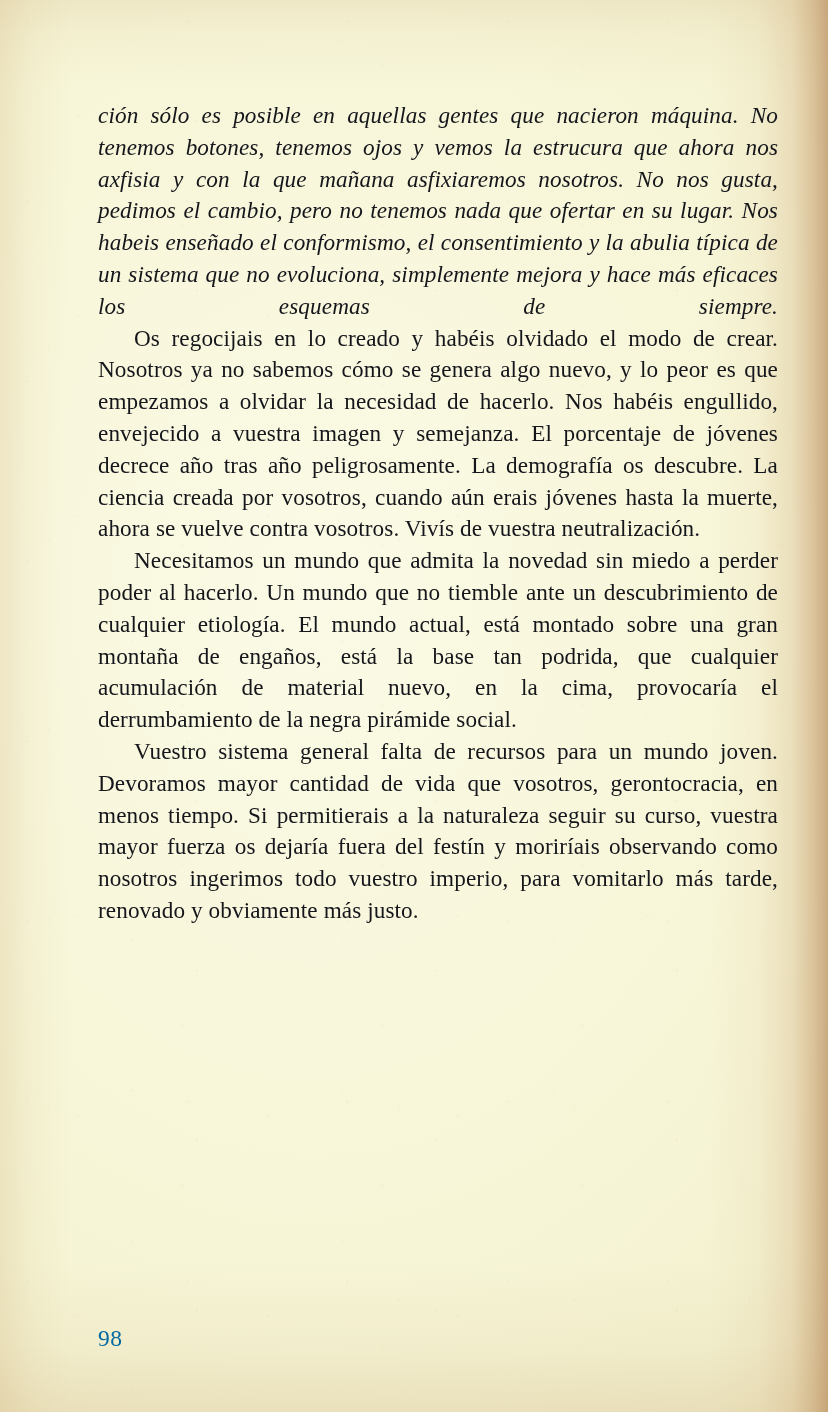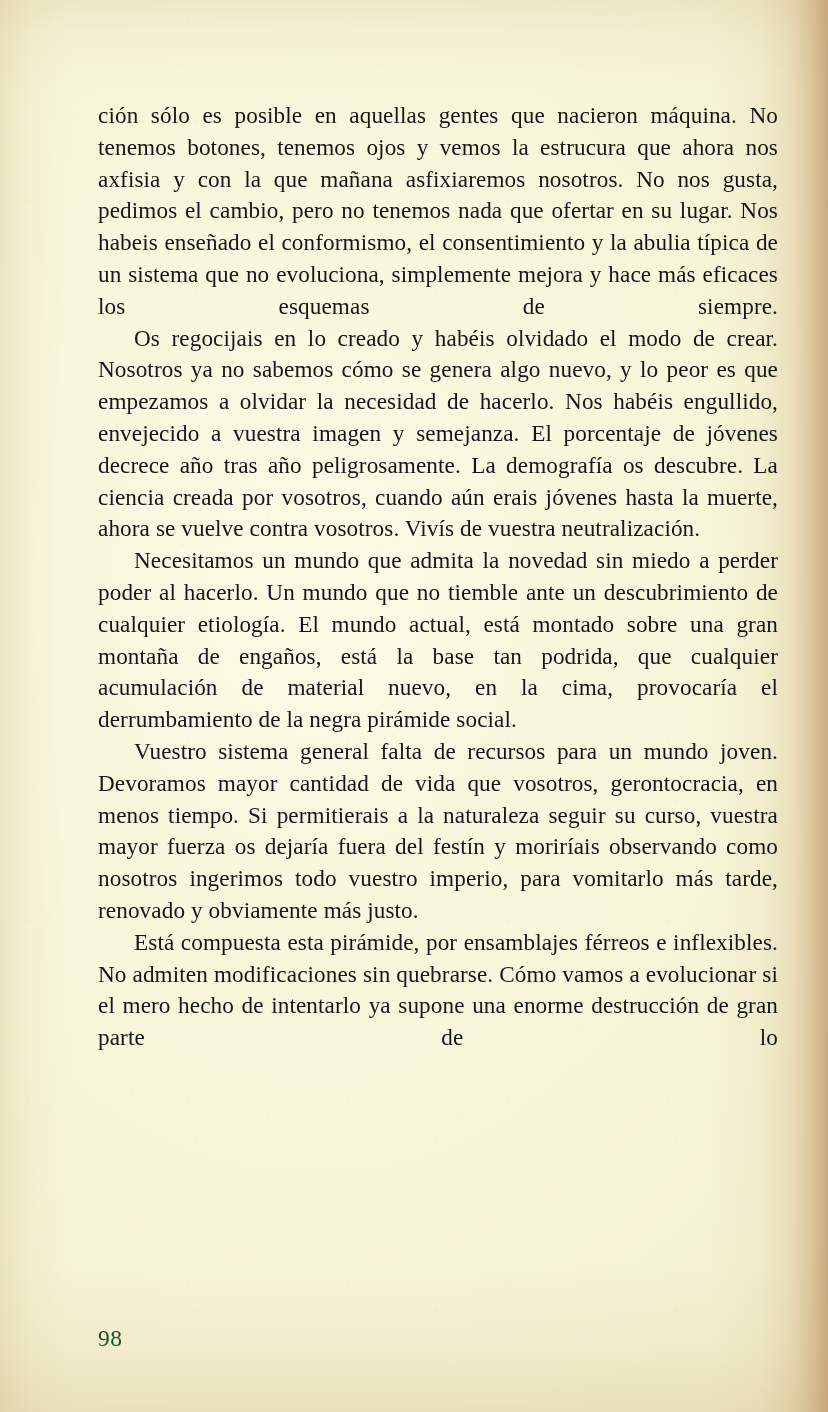--- a/index.html
+++ b/index.html
@@ -119,47 +119,47 @@
   }
 
   
   .para.continuation {
     text-indent: 0;
   }
 
   
   .para.full-justify {
     text-align-last: justify;
+    font-style: italic;
   }
 
   .folio {
     position: absolute;
     left: 98px;
     top: 1327px;
     font-size: 23.5px;
     line-height: 1;
-    color: #14532d;
+    color: #0369a1;
     letter-spacing: 0.4px;
   }
 </style>
 </head>
 <body>
 
 <div id="page">
 
   <div class="paper-base"></div>
   <div class="grain"></div>
   <div class="edge-top"></div>
   <div class="edge-left"></div>
   <div class="edge-bottom"></div>
   <div class="edge-right"></div>
 
   <div class="text-block">
     <p class="para continuation full-justify">ción sólo es posible en aquellas gentes que nacieron máquina. No tenemos botones, tenemos ojos y vemos la estrucura que ahora nos axfisia y con la que mañana asfixiaremos nosotros. No nos gusta, pedimos el cambio, pero no tenemos nada que ofertar en su lugar. Nos habeis enseñado el conformismo, el consentimiento y la abulia típica de un sistema que no evoluciona, simplemente mejora y hace más eficaces los esquemas de siempre.</p>
     <p class="para">Os regocijais en lo creado y habéis olvidado el modo de crear. Nosotros ya no sabemos cómo se genera algo nuevo, y lo peor es que empezamos a olvidar la necesidad de hacerlo. Nos habéis engullido, envejecido a vuestra imagen y semejanza. El porcentaje de jóvenes decrece año tras año peligrosamente. La demografía os descubre. La ciencia creada por vosotros, cuando aún erais jóvenes hasta la muerte, ahora se vuelve contra vosotros. Vivís de vuestra neutralización.</p>
     <p class="para">Necesitamos un mundo que admita la novedad sin miedo a perder poder al hacerlo. Un mundo que no tiemble ante un descubrimiento de cualquier etiología. El mundo actual, está montado sobre una gran montaña de engaños, está la base tan podrida, que cualquier acumulación de material nuevo, en la cima, provocaría el derrumbamiento de la negra pirámide social.</p>
     <p class="para">Vuestro sistema general falta de recursos para un mundo joven. Devoramos mayor cantidad de vida que vosotros, gerontocracia, en menos tiempo. Si permitierais a la naturaleza seguir su curso, vuestra mayor fuerza os dejaría fuera del festín y moriríais observando como nosotros ingerimos todo vuestro imperio, para vomitarlo más tarde, renovado y obviamente más justo.</p>
-    <p class="para full-justify">Está compuesta esta pirámide, por ensamblajes férreos e inflexibles. No admiten modificaciones sin quebrarse. Cómo vamos a evolucionar si el mero hecho de intentarlo ya supone una enorme destrucción de gran parte de lo</p>
   </div>
 
   <div class="folio">98</div>
 
 </div>
 
 </body></html>

